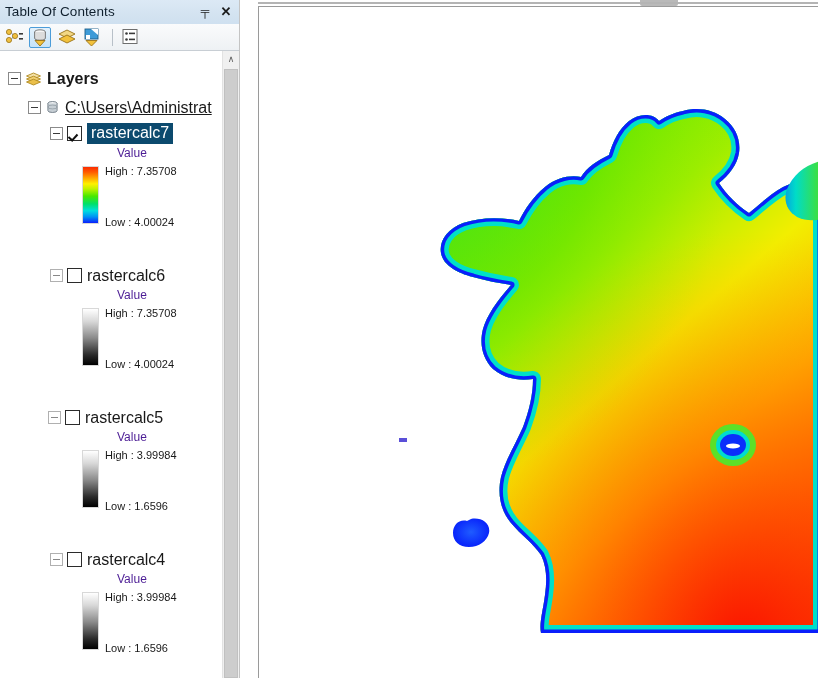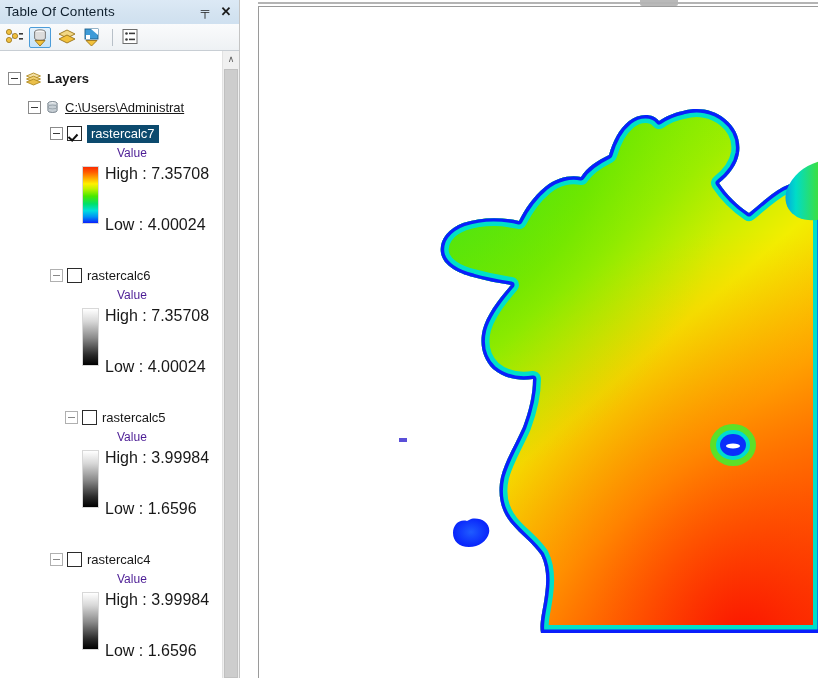--- a/index.html
+++ b/index.html
@@ -155,21 +155,21 @@
     width: 17px; height: 14px;
     margin-right: 5px;
     flex: 0 0 auto;
     position: relative;
   }
   .db-icon {
     width: 15px; height: 15px;
     margin-right: 5px;
     flex: 0 0 auto;
   }
-  .row-label { font-size: 13px; color: #181818; }
+  .row-label { font-size: 16px; color: #181818; }
   .row-label.bold { font-weight: 700; }
   .row-label.selected {
     background: #0c4a6e;
     color: #ffffff;
     padding: 1px 4px 2px 4px;
   }
 
   .value-label {
     position: absolute;
     font-size: 12px;
@@ -187,21 +187,21 @@
     background: linear-gradient(to bottom,
       #fb2b00 0%, #ff5a00 9%, #ffa200 19%, #fff000 30%,
       #c2f200 39%, #49e800 52%, #00e06a 66%,
       #00dede 78%, #0091f5 89%, #0a1ffb 100%);
   }
   .ramp-gray {
     background: linear-gradient(to bottom, #ffffff 0%, #d8d8d8 22%, #8a8a8a 52%, #2a2a2a 82%, #000000 100%);
   }
   .ramp-hi, .ramp-lo {
     position: absolute;
-    font-size: 16px;
+    font-size: 11px;
     color: #181818;
     white-space: nowrap;
   }
 
   
   #toc-scrollbar {
     position: absolute;
     left: 222px; top: 51px;
     width: 17px; height: 627px;
     background: #f0f0f0;
@@ -385,21 +385,21 @@
     <div class="tree-row" style="left:50px; top:215px;">
       <div class="expander light"></div>
       <div class="checkbox"></div>
       <span class="row-label">rastercalc6</span>
     </div>
     <div class="value-label" style="left:117px; top:237px;">Value</div>
     <div class="ramp ramp-gray" style="left:82px; top:257px;"></div>
     <div class="ramp-hi" style="left:105px; top:256px;">High : 7.35708</div>
     <div class="ramp-lo" style="left:105px; top:307px;">Low : 4.00024</div>
 
-    <div class="tree-row" style="left:65px; top:357px;justify-content:center;">
+    <div class="tree-row" style="left:48px; top:357px;justify-content:center;">
       <div class="expander light"></div>
       <div class="checkbox"></div>
       <span class="row-label">rastercalc5</span>
     </div>
     <div class="value-label" style="left:117px; top:379px;">Value</div>
     <div class="ramp ramp-gray" style="left:82px; top:399px;"></div>
     <div class="ramp-hi" style="left:105px; top:398px;">High : 3.99984</div>
     <div class="ramp-lo" style="left:105px; top:449px;">Low : 1.6596</div>
 
     <div class="tree-row" style="left:50px; top:499px;">

